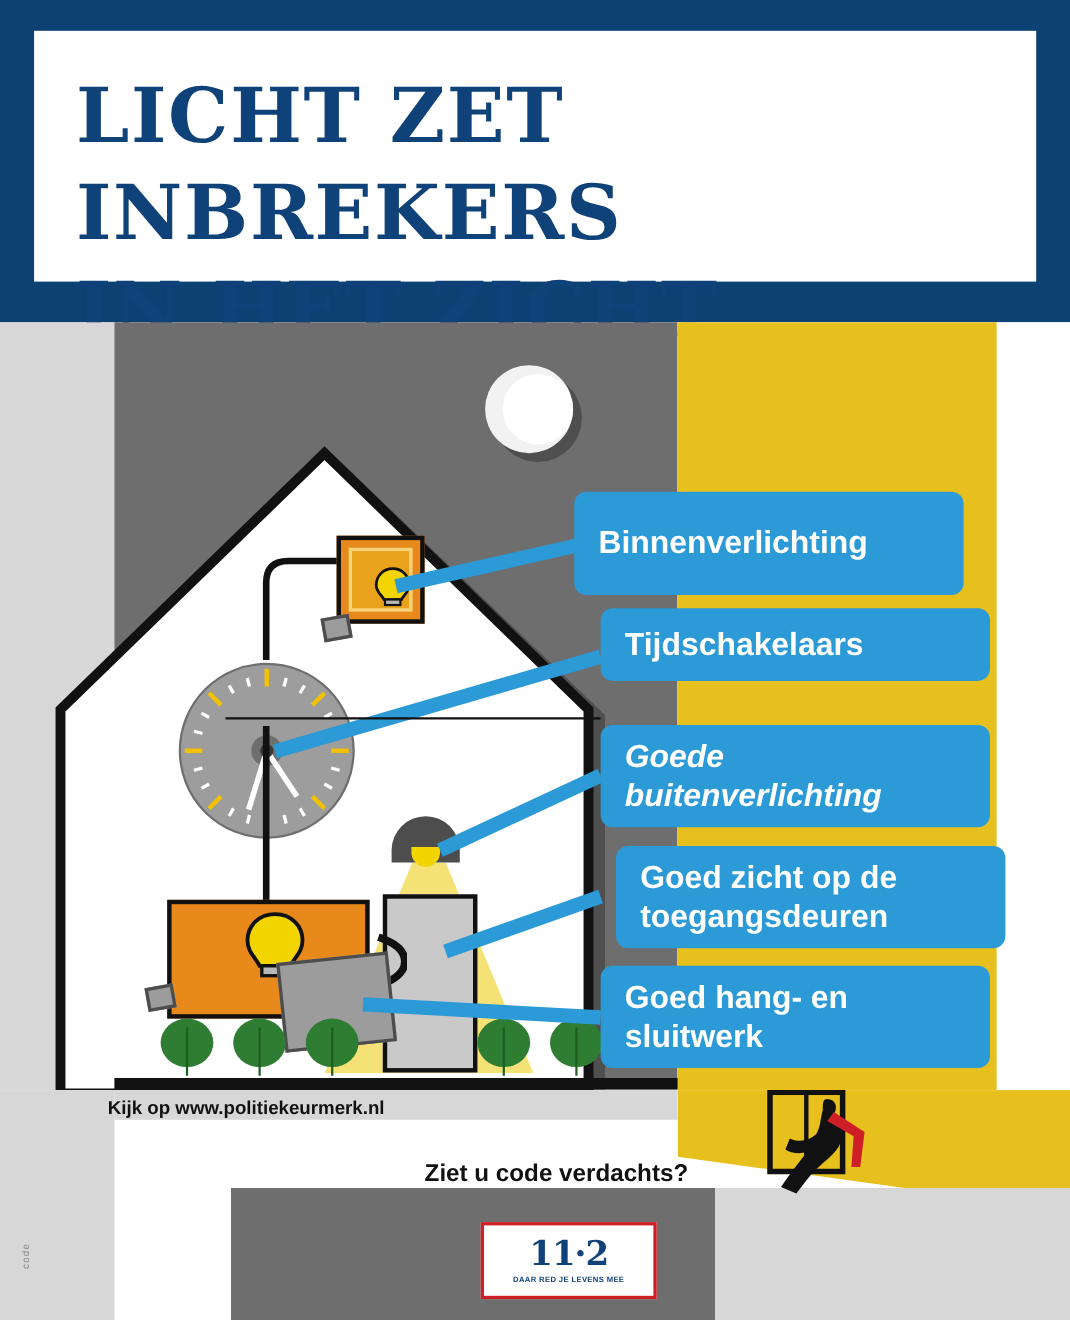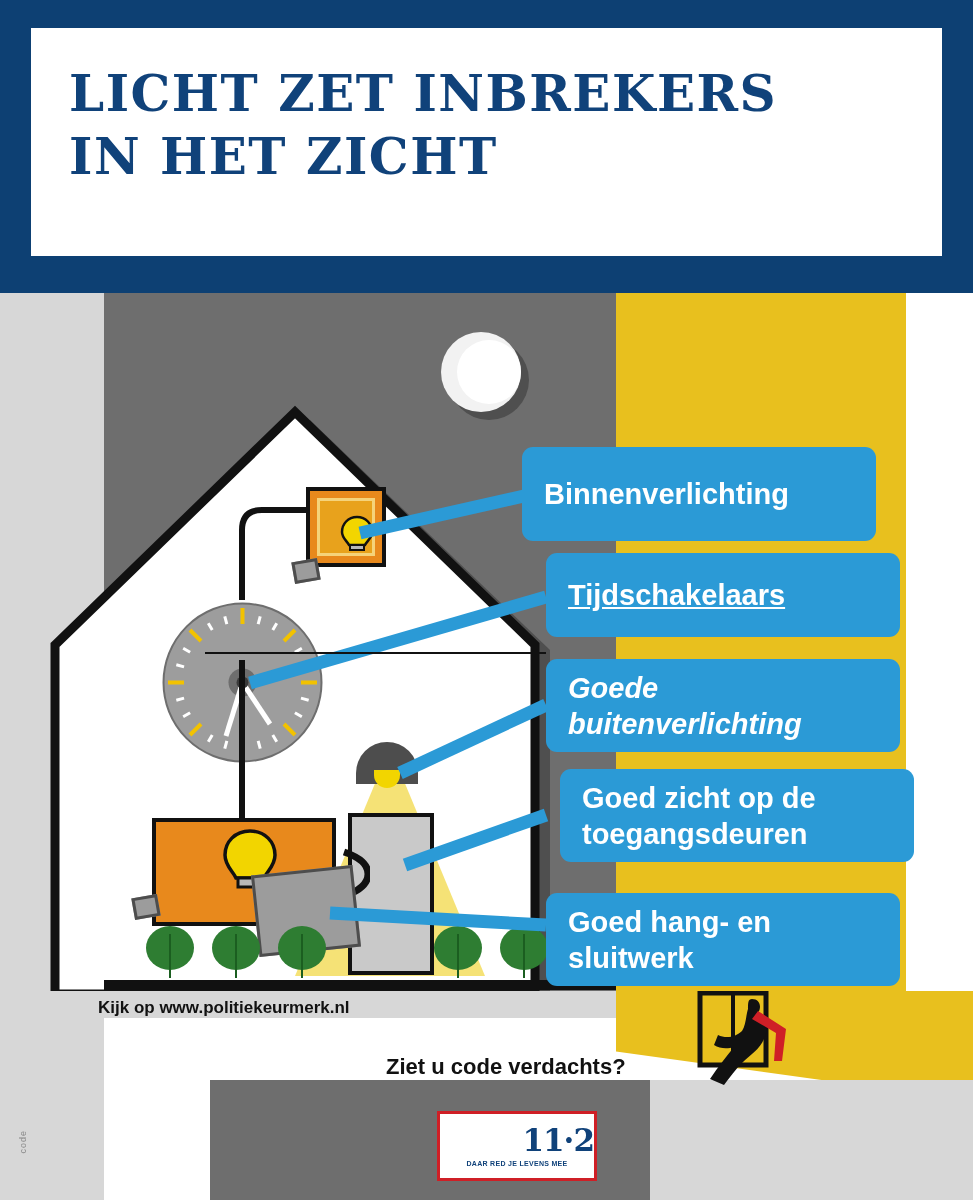--- a/index.html
+++ b/index.html
@@ -36,22 +36,22 @@
     background: #ffffff;
   }
   .header-title {
     position: absolute;
     left: 38px;
     top: 34px;
     width: 840px;
     color: #10427a;
     font-family: "DejaVu Serif", serif;
     font-weight: bold;
-    font-size: 50px;
-    line-height: 63px;
+    font-size: 69px;
+    line-height: 88px;
     letter-spacing: 1.5px;
     text-transform: uppercase;
     white-space: pre-line;
   }
 
   
   .bg-left-grey {
     position: absolute;
     left: 0;
     top: 293px;
@@ -335,24 +335,24 @@
     font-weight: bold;
     font-size: 29px;
     line-height: 36px;
     padding: 12px 22px;
     box-sizing: border-box;
     white-space: pre-line;
     display: flex;
     align-items: center;
   }
   #callout-0 { left: 522px; top: 447px; width: 354px; height: 94px; text-align: right; }
-  #callout-1 { left: 546px; top: 553px; width: 354px; height: 84px; text-decoration: underline; }
+  #callout-1 { left: 546px; top: 553px; width: 354px; height: 66px; }
   #callout-2 { left: 546px; top: 659px; width: 354px; height: 93px; font-style: italic; }
   #callout-3 { left: 560px; top: 769px; width: 354px; height: 93px; }
-  #callout-4 { left: 546px; top: 878px; width: 354px; height: 93px; margin-top: 15px; }
+  #callout-4 { left: 546px; top: 878px; width: 354px; height: 93px; }
 
   .leaders {
     position: absolute;
     left: 0;
     top: 293px;
     width: 973px;
     height: 700px;
     pointer-events: none;
   }
   .leaders svg { display: block; }
@@ -397,21 +397,21 @@
     height: 70px;
     background: #ffffff;
     border: 3px solid #cf1f26;
     box-sizing: border-box;
   }
   .logo112-num {
     position: absolute;
     left: 0;
     top: 8px;
     width: 154px;
-    text-align: right;
+    text-align: center;
     font-family: "DejaVu Serif", serif;
     font-weight: bold;
     font-size: 31px;
     color: #10427a;
     letter-spacing: -1px;
   }
   .logo112-sub {
     position: absolute;
     left: 0;
     top: 46px;

